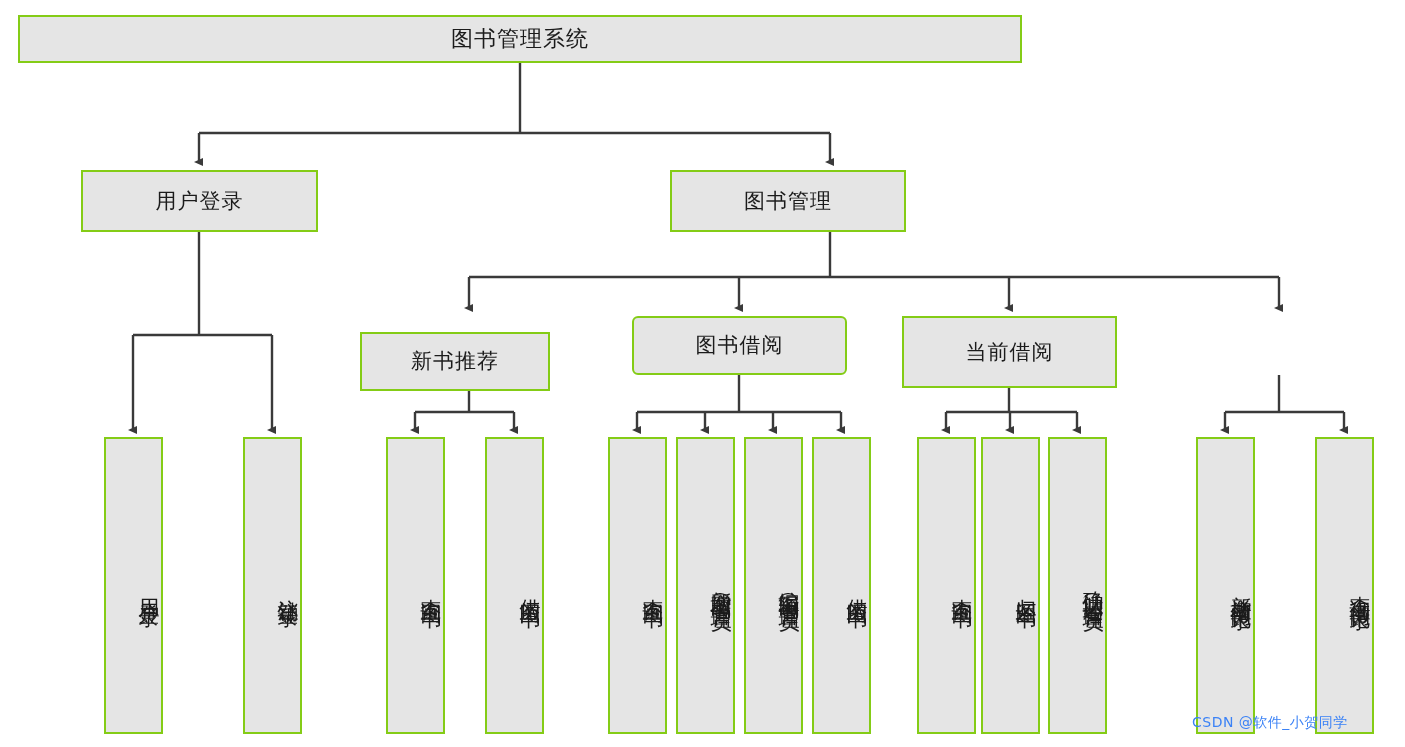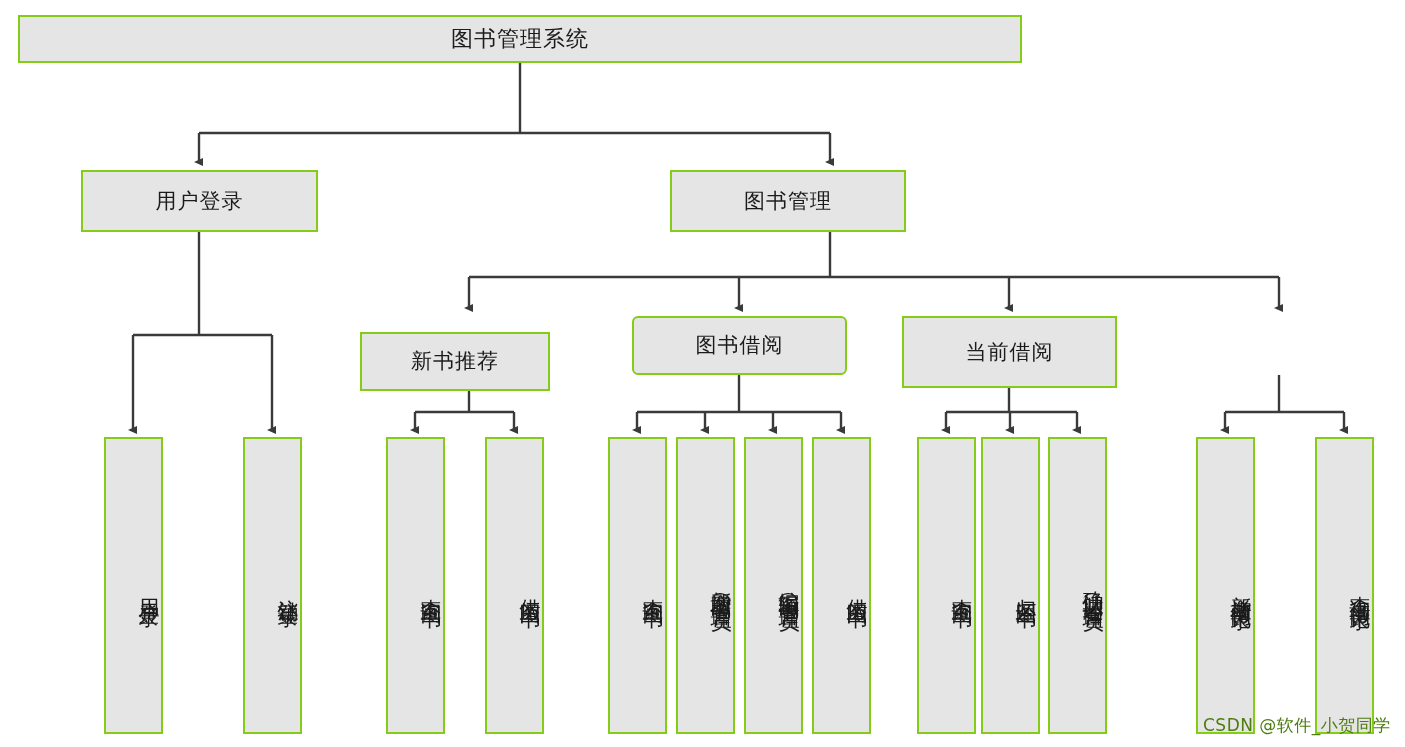--- a/index.html
+++ b/index.html
@@ -49,26 +49,25 @@
     justify-content:center;
     white-space:nowrap;
   }
   .node-v .vtext{
     writing-mode:vertical-rl;
     text-orientation:upright;
   }
   .watermark{
     position:absolute;
     left:1192px;top:714px;
-    font-size:17px;
-    color:#4d7c0f;
+    font-size:14px;
+    color:#3b82f6;
     white-space:nowrap;
     letter-spacing:0.5px;
     pointer-events:none;
-    margin-left:11px;
   }
 </style>
 </head>
 <body>
 
 <div id="diagram-root">
 
   <svg class="connectors" viewBox="0 0 1405 747" xmlns="http://www.w3.org/2000/svg">
     <defs>
       <marker id="arrow" markerWidth="10" markerHeight="10" refX="5" refY="5" orient="auto" markerUnits="userSpaceOnUse">

